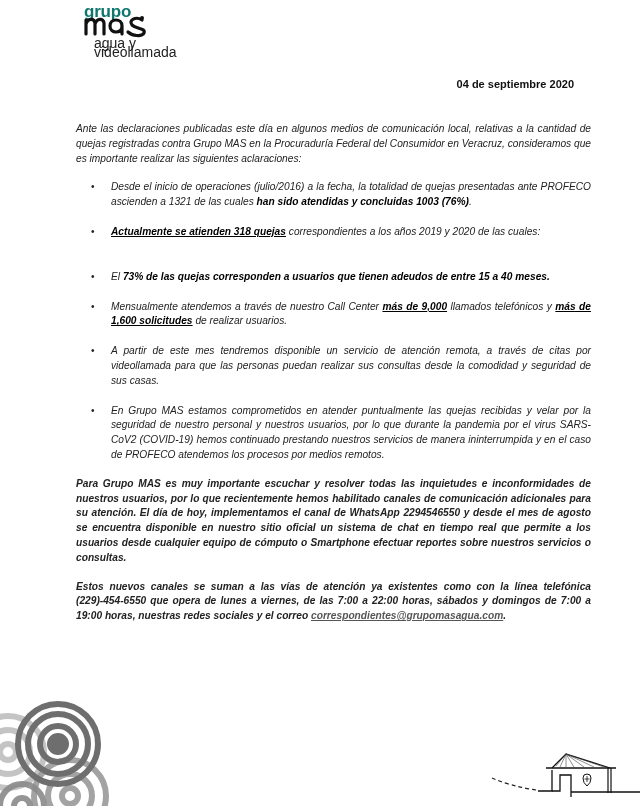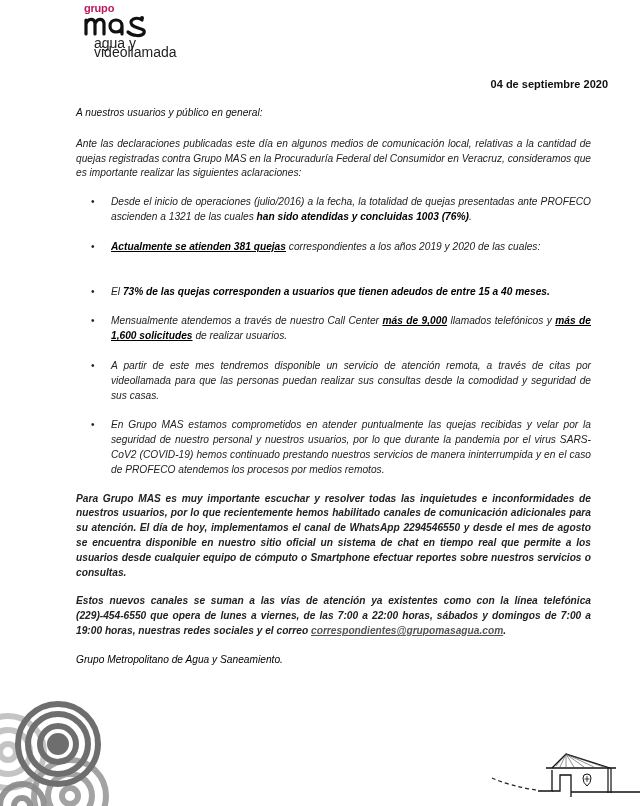--- a/index.html
+++ b/index.html
@@ -1,25 +1,25 @@
 <!DOCTYPE html>
 <html><head>
   <meta charset="utf-8">
   <style>
     html, body { margin: 0; padding: 0; background: #ffffff; }
     body {
       width: 640px; height: 806px; position: relative; overflow: hidden;
       font-family: "Liberation Sans", sans-serif; color: #1a1a1a;
     }
     .logo { position: absolute; left: 84px; top: 2px; width: 90px; height: 62px; }
-    .logo .grupo { position: absolute; left: 0; top: 0; font-size: 11px; font-weight: bold; color: #be185d; letter-spacing: -0.2px; }
+    .logo .grupo { position: absolute; left: 0; top: 0; font-size: 17px; font-weight: bold; color: #0f766e; letter-spacing: -0.2px; }
     .logo .mas { position: absolute; left: 0; top: 10px; width: 70px; height: 26px; }
     .logo .sub { position: absolute; left: 10px; top: 37px; font-size: 14px; line-height: 9px; color: #222; }
 
-    .date { position: absolute; right: 32px; top: 78px; font-size: 11px; font-weight: bold; color: #111; }
+    .date { position: absolute; right: 66px; top: 78px; font-size: 11px; font-weight: bold; color: #111; }
 
     .content { position: absolute; left: 76px; top: 106px; width: 515px; font-size: 10.2px; line-height: 14.8px; font-style: italic; color: #222; }
     .content p { margin: 0; text-align: justify; }
     .salutation { font-weight: normal; color: #111; }
     .intro { margin-top: 16px !important; }
 
     ul.bullets { list-style: none; margin: 14px 0 0 0; padding: 0; }
     ul.bullets li { position: relative; padding-left: 20px; margin: 0; text-align: justify; }
     ul.bullets li .dot { position: absolute; left: 15px; top: 0; font-style: normal; }
     ul.bullets li.b1 { margin-bottom: 15px; }
@@ -51,31 +51,30 @@
   </svg>
   <div class="sub">
     <div>agua y</div>
     <div>videollamada</div>
   </div>
 </div>
 
 <div class="date">04 de septiembre 2020</div>
 
 <div class="content">
-  <p class="salutation">A nuestros usuarios y público en general:</p>
   <p class="intro">Ante las declaraciones publicadas este día en algunos medios de comunicación local, relativas a la cantidad de quejas registradas contra Grupo MAS en la Procuraduría Federal del Consumidor en Veracruz, consideramos que es importante realizar las siguientes aclaraciones:</p>
 
   <ul class="bullets">
     <li class="b1">
       <span class="dot">•</span>
       <span class="txt"><span>Desde el inicio de operaciones (julio/2016) a la fecha, la totalidad de quejas presentadas ante PROFECO ascienden a 1321 de las cuales </span><b>han sido atendidas y concluidas 1003 (76%)</b><span>.</span></span>
     </li>
     <li class="b2">
       <span class="dot">•</span>
-      <span class="txt"><b><u>Actualmente se atienden 381 quejas</u></b><span> correspondientes a los años 2019 y 2020 de las cuales:</span></span>
+      <span class="txt"><b><u>Actualmente se atienden 318 quejas</u></b><span> correspondientes a los años 2019 y 2020 de las cuales:</span></span>
     </li>
     <li class="b3">
       <span class="dot">•</span>
       <span class="txt"><span>El </span><b>73% de las quejas corresponden a usuarios que tienen adeudos de entre 15 a 40 meses.</b></span>
     </li>
     <li class="b4">
       <span class="dot">•</span>
       <span class="txt"><span>Mensualmente atendemos a través de nuestro Call Center </span><b><u>más de 9,000</u></b><span> llamados telefónicos y </span><b><u>más de 1,600 solicitudes</u></b><span> de realizar usuarios.</span></span>
     </li>
     <li class="b5">
@@ -85,21 +84,20 @@
     <li class="b6">
       <span class="dot">•</span>
       <span class="txt">En Grupo MAS estamos comprometidos en atender puntualmente las quejas recibidas y velar por la seguridad de nuestro personal y nuestros usuarios, por lo que durante la pandemia por el virus SARS-CoV2 (COVID-19) hemos continuado prestando nuestros servicios de manera ininterrumpida y en el caso de PROFECO atendemos los procesos por medios remotos.</span>
     </li>
   </ul>
 
   <p class="para">Para Grupo MAS es muy importante escuchar y resolver todas las inquietudes e inconformidades de nuestros usuarios, por lo que recientemente hemos habilitado canales de comunicación adicionales para su atención. El día de hoy, implementamos el canal de WhatsApp 2294546550 y desde el mes de agosto se encuentra disponible en nuestro sitio oficial un sistema de chat en tiempo real  que permite a los usuarios desde cualquier equipo de cómputo o Smartphone efectuar reportes sobre nuestros servicios o consultas.</p>
 
   <p class="para"><span>Estos nuevos canales se suman a las vías de atención ya existentes como con la línea telefónica (229)-454-6550 que opera de lunes a viernes, de las 7:00 a 22:00 horas, sábados y domingos de 7:00 a 19:00 horas, nuestras redes sociales y el correo </span><a class="link">correspondientes@grupomasagua.com</a><span>.</span></p>
 
-  <p class="signature">Grupo Metropolitano de Agua y Saneamiento.</p>
 </div>
 
 <svg class="deco-circles" viewBox="0 0 140 116">
   <g fill="none" stroke="#c4c4c4" stroke-width="6">
     <circle cx="8" cy="62" r="8"></circle>
     <circle cx="8" cy="62" r="22"></circle>
     <circle cx="8" cy="62" r="36"></circle>
   </g>
   <g fill="none" stroke="#9a9a9a" stroke-width="6" opacity="0.9">
     <circle cx="70" cy="106" r="8"></circle>

